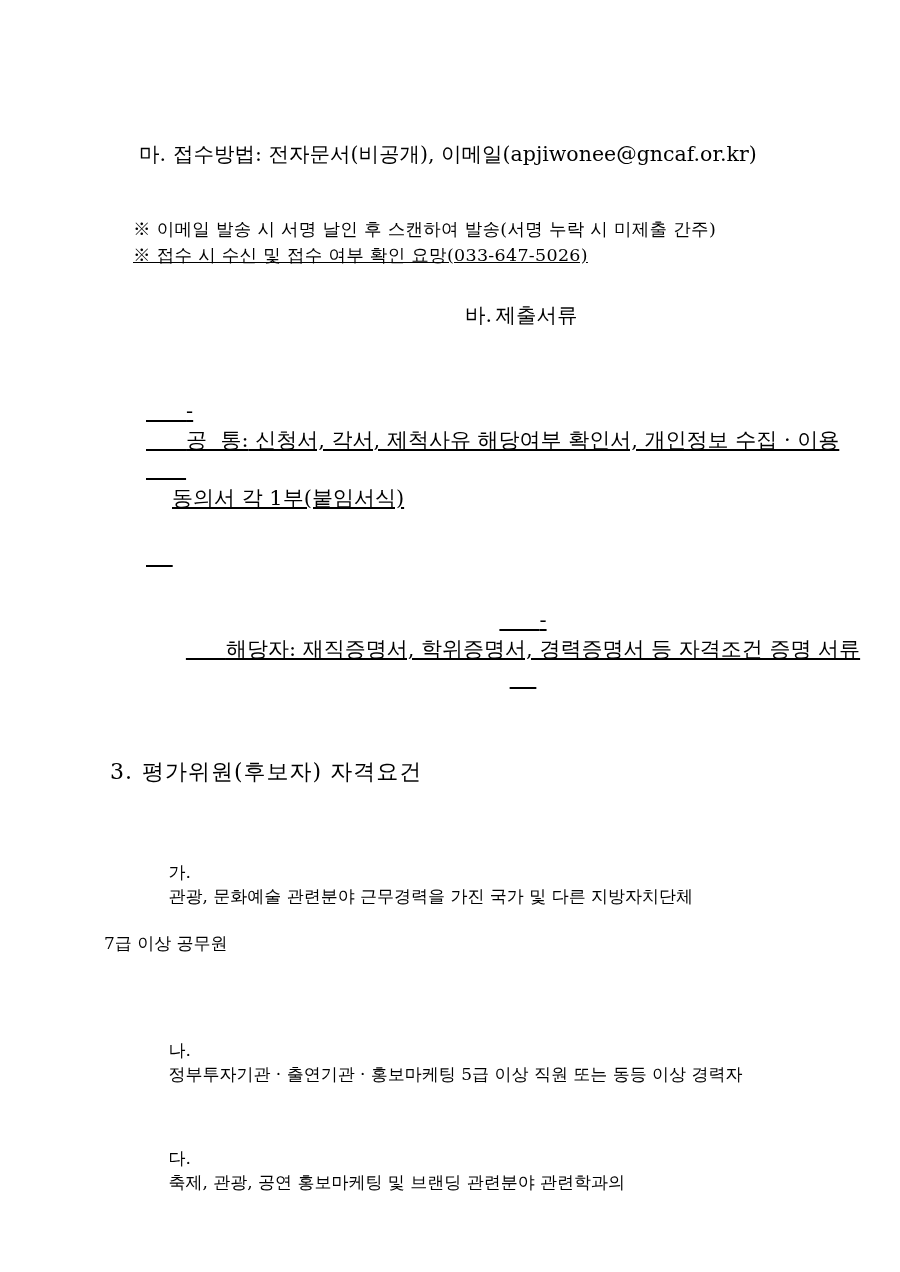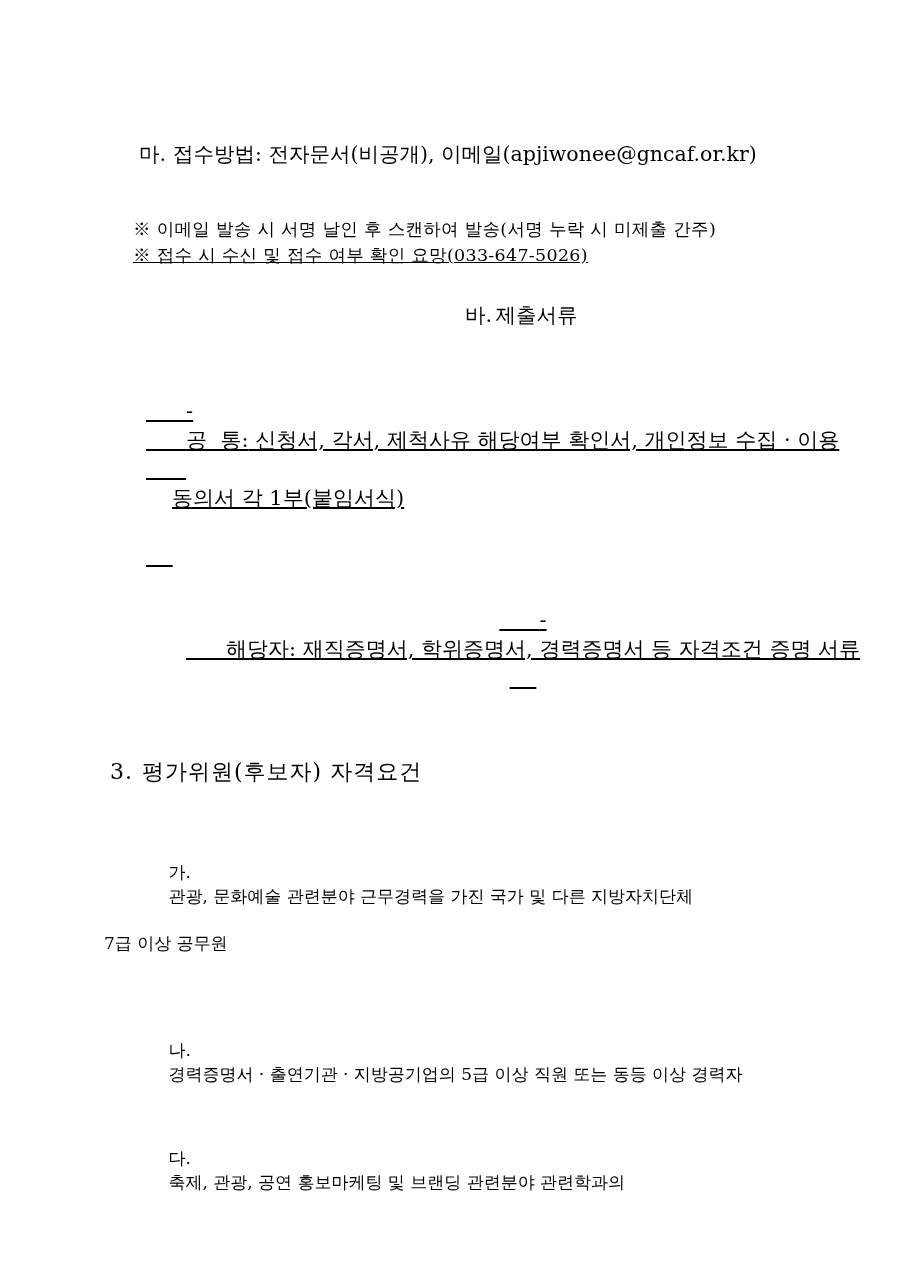--- a/index.html
+++ b/index.html
@@ -141,21 +141,21 @@
     </div>
 
     <div class="line item justify sp-20">
       <span>가.</span>
       <span>관광, 문화예술 관련분야 근무경력을 가진 국가 및 다른 지방자치단체</span>
       <span class="cont2">7급 이상 공무원</span>
     </div>
 
     <div class="line item sp-14">
       <span>나.</span>
-      <span>경력증명서 · 출연기관 · 지방공기업의 5급 이상 직원 또는 동등 이상 경력자</span>
+      <span>정부투자기관 · 출연기관 · 홍보마케팅 5급 이상 직원 또는 동등 이상 경력자</span>
     </div>
 
     <div class="line item justify sp-14">
       <span>다.</span>
       <span>축제, 관광, 공연 홍보마케팅 및 브랜딩 관련분야 관련학과의</span>
       
     </div>
 
   </div>
 </div>

